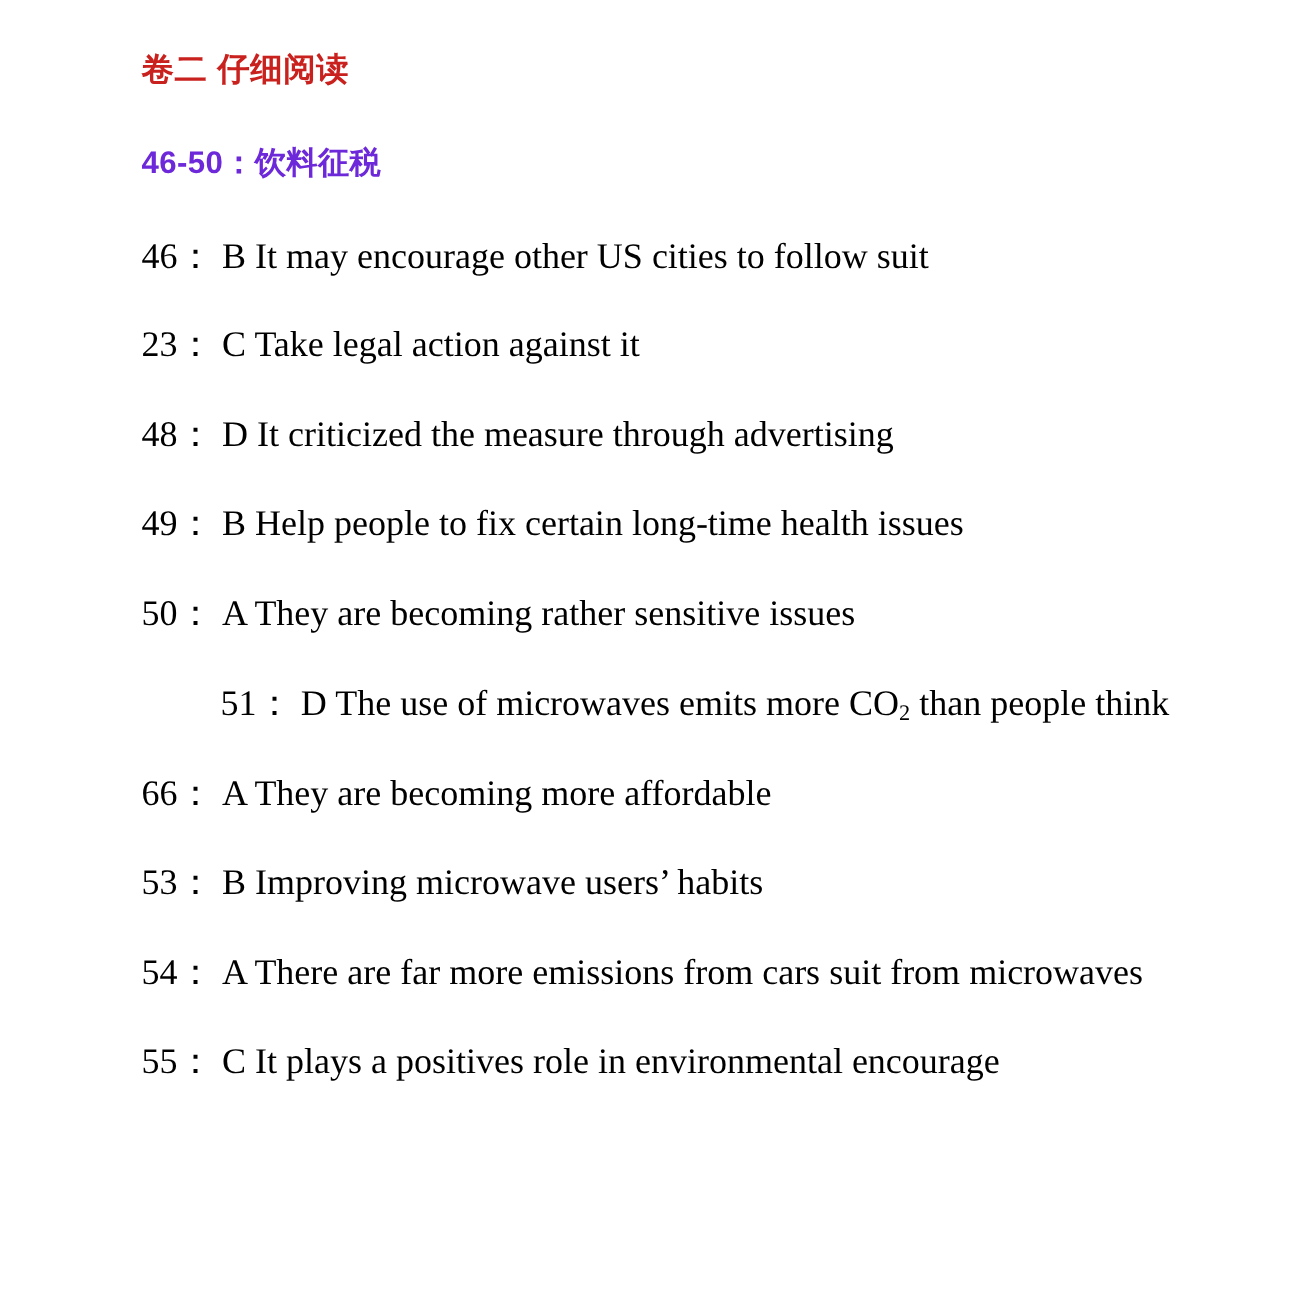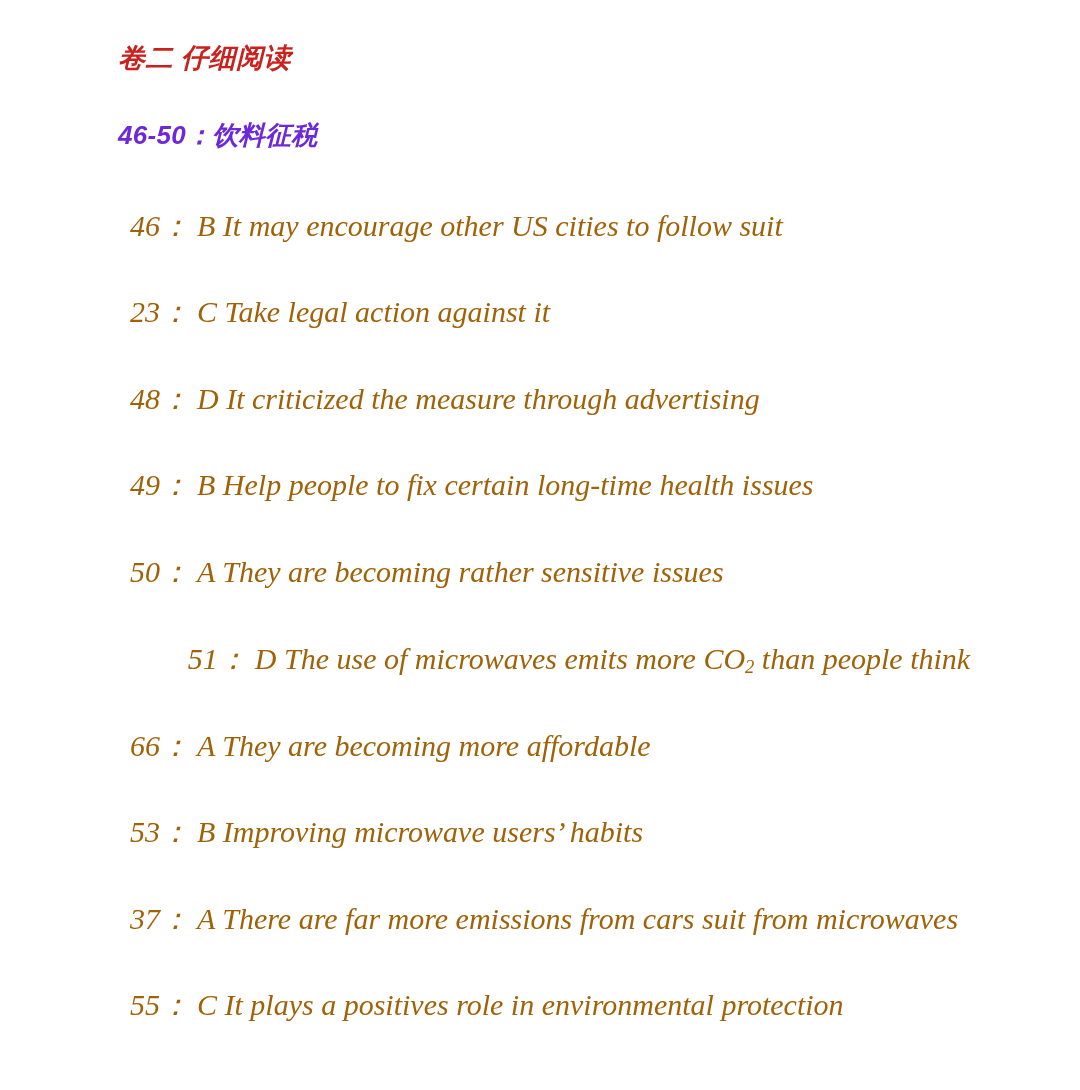--- a/index.html
+++ b/index.html
@@ -15,21 +15,20 @@
     color: #1a1a1a;
     -webkit-font-smoothing: antialiased;
   }
 
   .page {
     position: relative;
     width: 1080px;
     height: 1090px;
     box-sizing: border-box;
     padding: 0 40px 0 118px;
-    font-style: italic;
   }
 
   
   .section-title {
     font-family: "Liberation Sans", "DejaVu Sans", sans-serif;
     font-weight: bold;
     font-size: 27px;
     letter-spacing: 0.5px;
     color: #c9211e;
     margin: 0;
@@ -53,22 +52,22 @@
   
   .answer-list {
     list-style: none;
     margin: 0;
     padding: 0;
   }
 
   .answer-line {
     font-family: "Liberation Serif", "DejaVu Serif", serif;
     font-size: 30px;
-    color: #a16207;
-    margin: 12px;
+    color: #000000;
+    margin: 0;
     padding-top: 43px;
     line-height: 1.05;
     white-space: nowrap;
   }
 
   .answer-list.first .answer-line:first-child { padding-top: 46px; }
   .answer-list.second .answer-line:first-child { padding-top: 44px; text-align: center; }
 
   .q-num { letter-spacing: 0px; }
   .q-colon { letter-spacing: 0px; }
@@ -129,22 +128,22 @@
     <li class="answer-line">
       <span class="q-num">51</span><span class="q-colon">：</span><span class="q-gap"></span><span class="q-opt">D</span> <span class="q-text">The use of microwaves emits more CO</span><sub>2</sub><span class="q-text"> than people think</span>
     </li>
     <li class="answer-line">
       <span class="q-num">66</span><span class="q-colon">：</span><span class="q-gap"></span><span class="q-opt">A</span> <span class="q-text">They are becoming more affordable</span>
     </li>
     <li class="answer-line">
       <span class="q-num">53</span><span class="q-colon">：</span><span class="q-gap"></span><span class="q-opt">B</span> <span class="q-text">Improving microwave users’ habits</span>
     </li>
     <li class="answer-line">
-      <span class="q-num">37</span><span class="q-colon">：</span><span class="q-gap"></span><span class="q-opt">A</span> <span class="q-text">There are far more emissions from cars suit from microwaves</span>
+      <span class="q-num">54</span><span class="q-colon">：</span><span class="q-gap"></span><span class="q-opt">A</span> <span class="q-text">There are far more emissions from cars suit from microwaves</span>
     </li>
     <li class="answer-line">
-      <span class="q-num">55</span><span class="q-colon">：</span><span class="q-gap"></span><span class="q-opt">C</span> <span class="q-text">It plays a positives role in environmental protection</span>
+      <span class="q-num">55</span><span class="q-colon">：</span><span class="q-gap"></span><span class="q-opt">C</span> <span class="q-text">It plays a positives role in environmental encourage</span>
     </li>
   </ul>
 
   <div class="cut-off-remnant"></div>
 
 </div>
 
 </body></html>

